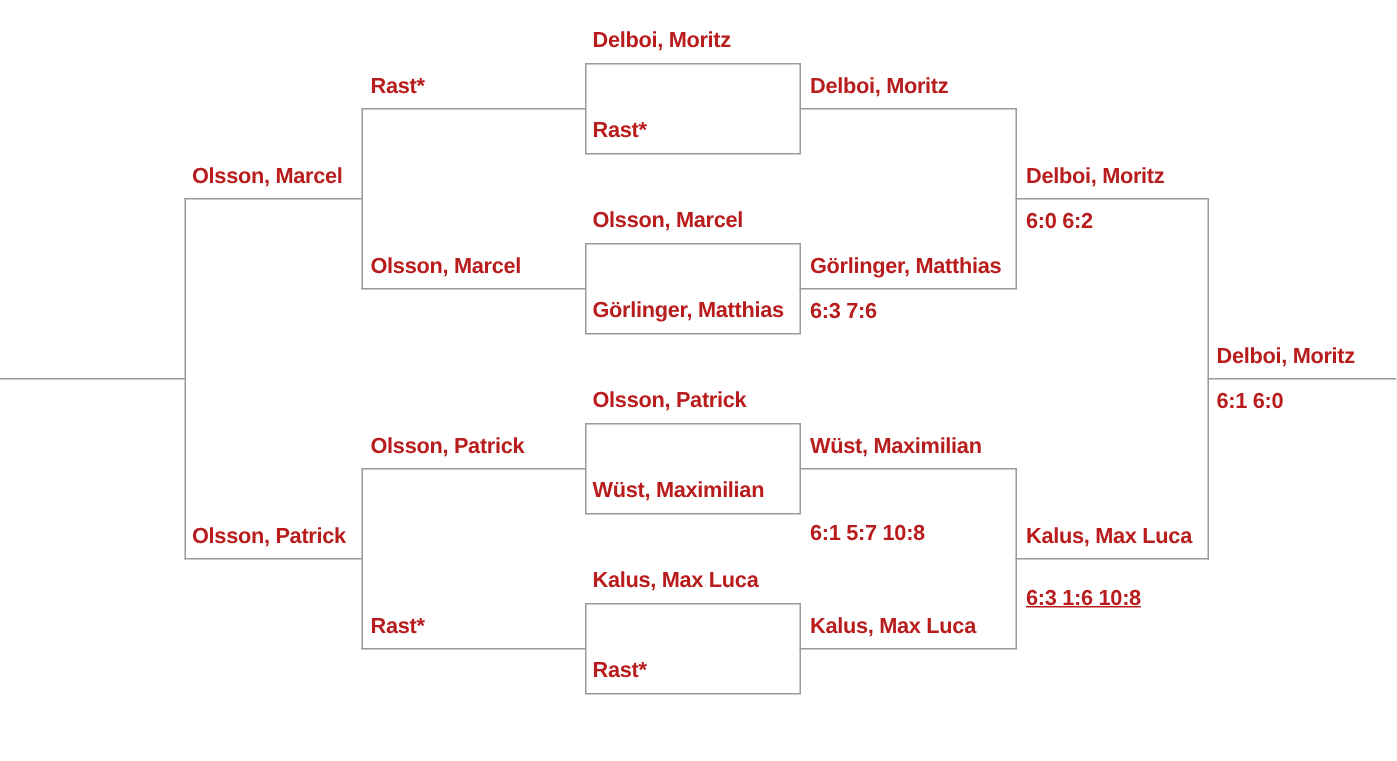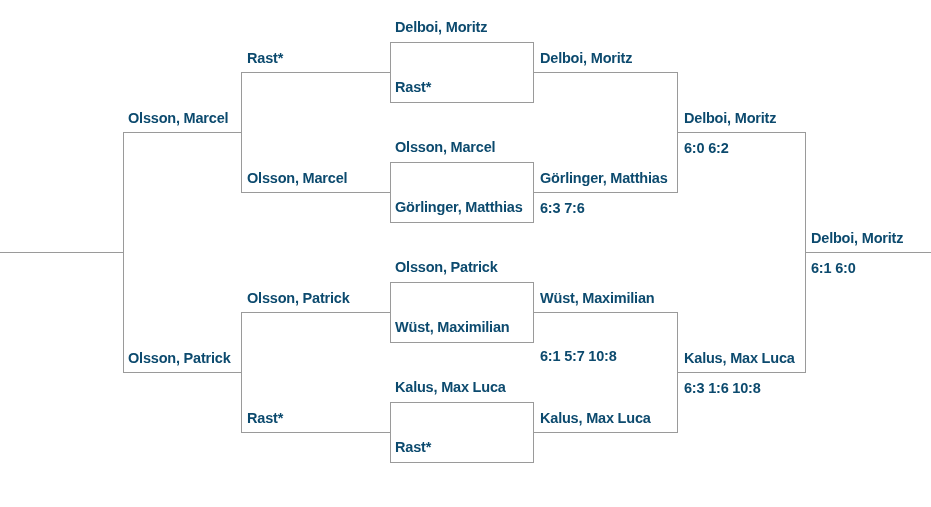--- a/index.html
+++ b/index.html
@@ -23,21 +23,21 @@
     border: 1px solid #9a9a9a;
     box-sizing: border-box;
     background: #ffffff;
   }
   .lbl {
     position: absolute;
     white-space: nowrap;
     font-size: 14.5px;
     font-weight: 700;
     letter-spacing: -0.2px;
-    color: #0c4a6e;
+    color: #b91c1c;
     line-height: 15px;
   }
 </style>
 </head>
 <body>
 
 <div id="canvas">
 
   <div class="hl" style="left:0px;   top:252px; width:124px;"></div>
   <div class="vl" style="left:123px; top:132px; height:241px;"></div>
@@ -78,21 +78,21 @@
   <span class="lbl" style="left:540px; top:51px;">Delboi, Moritz</span>
   <span class="lbl" style="left:540px; top:171px;">Görlinger, Matthias</span>
   <span class="lbl" style="left:540px; top:201px;">6:3 7:6</span>
   <span class="lbl" style="left:540px; top:291px;">Wüst, Maximilian</span>
   <span class="lbl" style="left:540px; top:321px;margin-top:28px;">6:1 5:7 10:8</span>
   <span class="lbl" style="left:540px; top:411px;">Kalus, Max Luca</span>
 
   <span class="lbl" style="left:684px; top:111px;">Delboi, Moritz</span>
   <span class="lbl" style="left:684px; top:141px;">6:0 6:2</span>
   <span class="lbl" style="left:684px; top:351px;">Kalus, Max Luca</span>
-  <span class="lbl" style="left:684px; top:381px;">6:3 1:6 10:8</span>
+  <span class="lbl" style="left:684px; top:392px;text-decoration:underline;">6:3 1:6 10:8</span>
 
   <span class="lbl" style="left:811px; top:231px;">Delboi, Moritz</span>
   <span class="lbl" style="left:811px; top:261px;">6:1 6:0</span>
 
   <span class="lbl" style="left:247px; top:51px;">Rast*</span>
   <span class="lbl" style="left:247px; top:171px;">Olsson, Marcel</span>
   <span class="lbl" style="left:247px; top:291px;">Olsson, Patrick</span>
   <span class="lbl" style="left:247px; top:411px;">Rast*</span>
   <span class="lbl" style="left:128px; top:111px;">Olsson, Marcel</span>
   <span class="lbl" style="left:128px; top:351px;">Olsson, Patrick</span>

